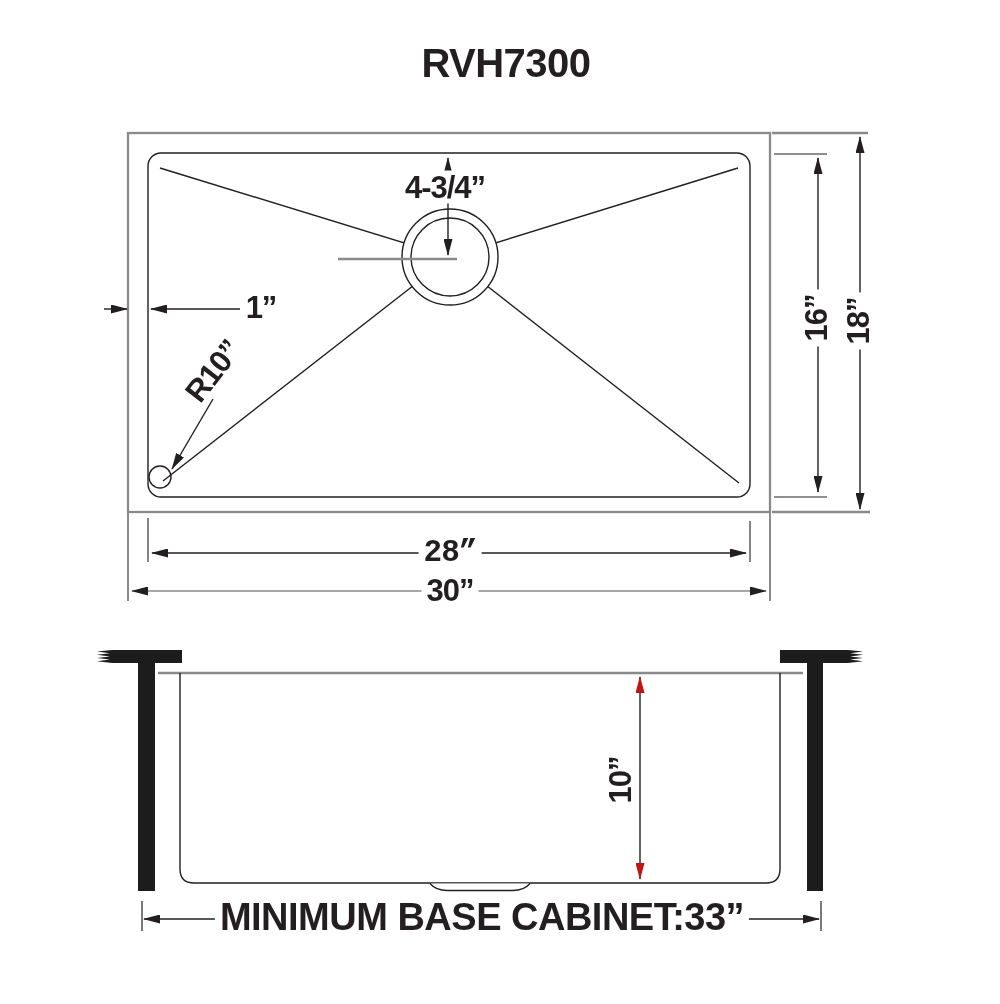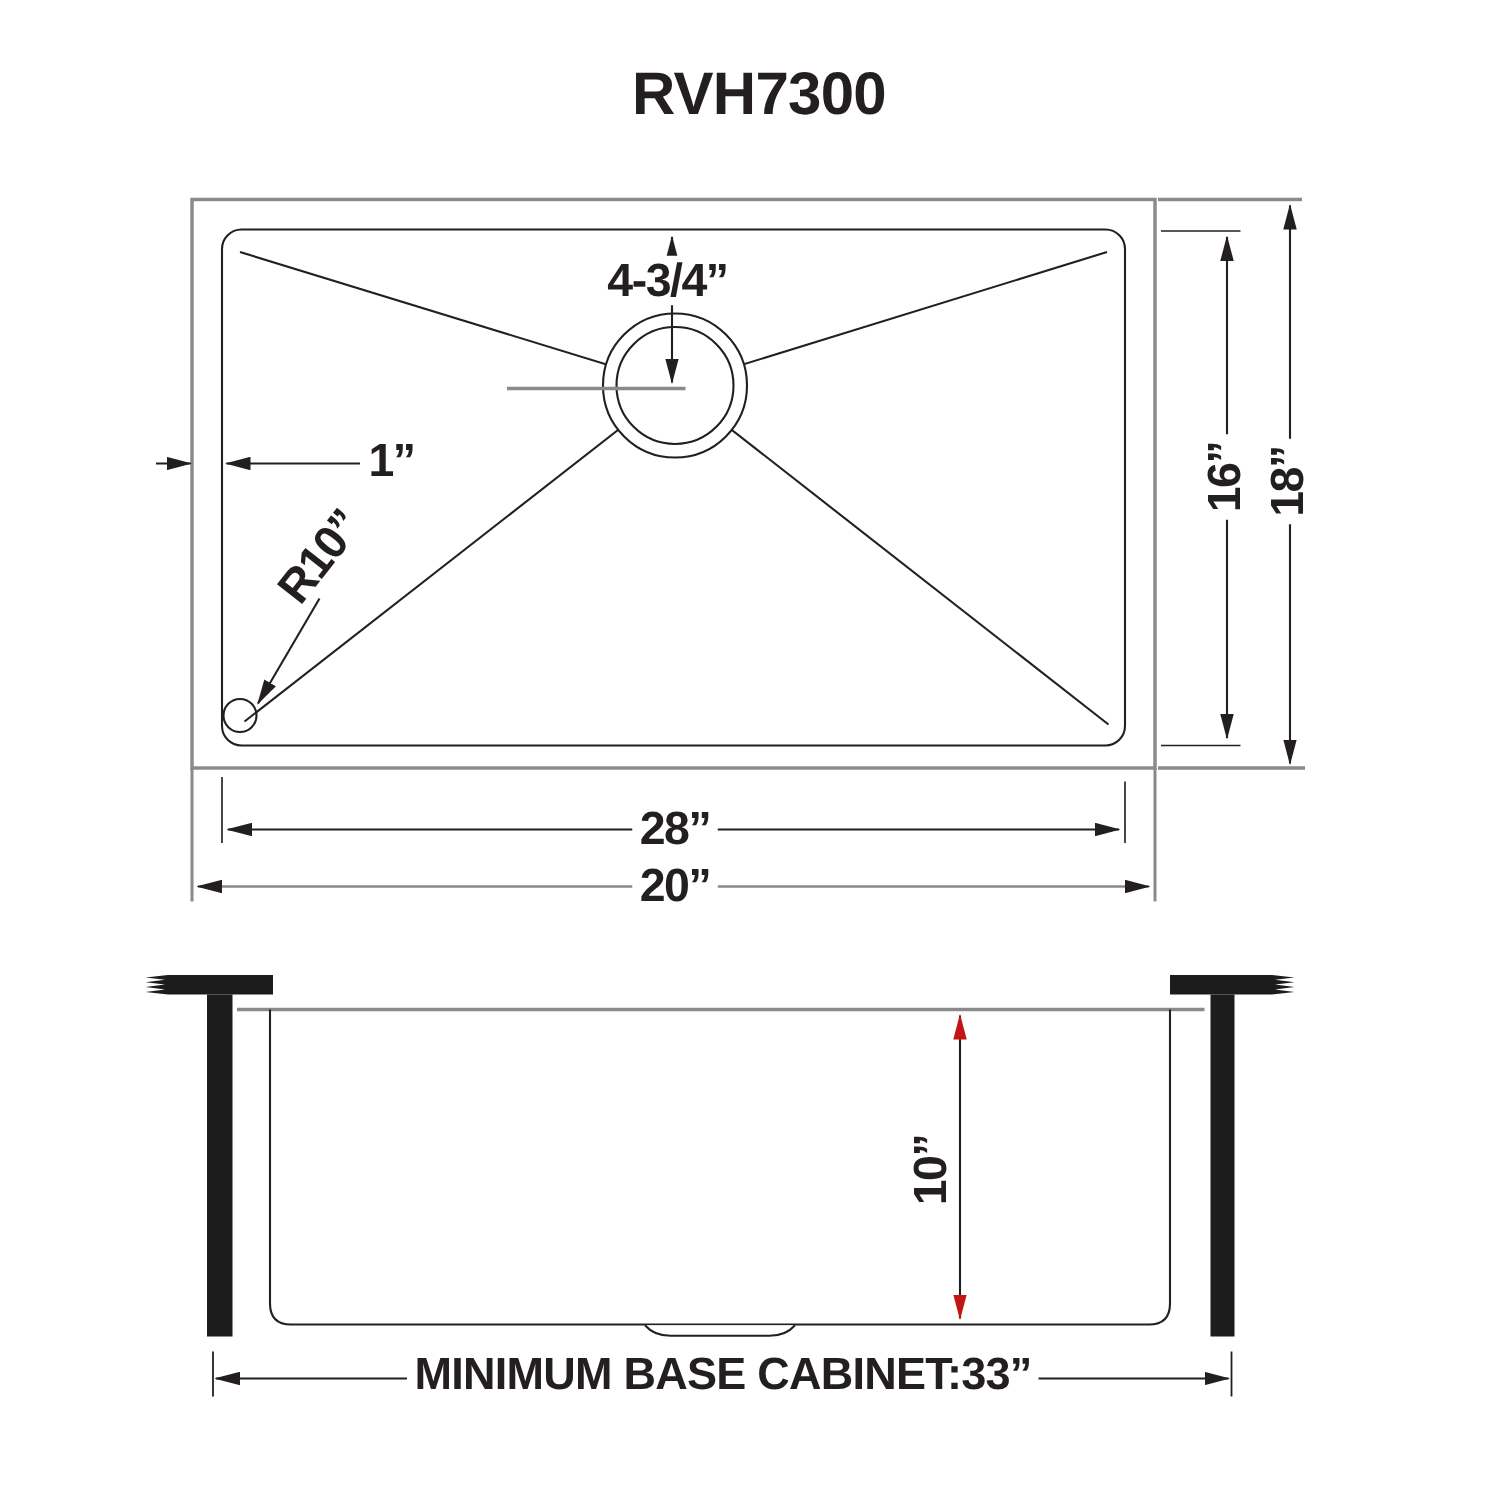--- a/index.html
+++ b/index.html
@@ -18,21 +18,21 @@
     color:#231f20;
     font-size:31px;
     letter-spacing:-1px;
     white-space:nowrap;
     line-height:1;
   }
   .lbl.bg{background:#ffffff;padding:1px 5px;}
   .lbl.rot90{transform:translate(-50%,-50%) rotate(-90deg);}
   .lbl.rot52{transform:translate(-50%,-50%) rotate(-52deg);}
   .lbl.title{font-size:40px;letter-spacing:-0.5px;}
-  .lbl.cab{font-size:30px;letter-spacing:-0.5px;}
+  .lbl.cab{font-size:38px;letter-spacing:-0.5px;}
 </style>
 </head>
 <body>
 
 <div class="canvas">
 
   <svg width="1000" height="1004" viewBox="0 0 1000 1004">
     <defs>
       <marker id="arw" markerUnits="userSpaceOnUse" markerWidth="17" markerHeight="9" refX="16" refY="4.5" orient="auto-start-reverse">
         <path d="M0 0 L17 4.5 L0 9 Z" fill="#231f20"></path>
@@ -101,21 +101,21 @@
   <div class="lbl bg" style="left:445px;top:187px;">4-3/4”</div>
 
   <div class="lbl" style="left:261px;top:307px;">1”</div>
 
   <div class="lbl rot52" style="left:213px;top:371px;">R10”</div>
 
   <div class="lbl bg rot90" style="left:816px;top:318px;">16”</div>
 
   <div class="lbl bg rot90" style="left:858px;top:321px;">18”</div>
 
-  <div class="lbl bg" style="left:450px;top:552px;">28”</div>
+  <div class="lbl bg" style="left:450px;top:552px;font-family:Liberation Mono, monospace;">28”</div>
 
-  <div class="lbl bg" style="left:450px;top:590px;">20”</div>
+  <div class="lbl bg" style="left:450px;top:590px;">30”</div>
 
   <div class="lbl rot90" style="left:620px;top:780px;">10”</div>
 
   <div class="lbl bg cab" style="left:482px;top:917px;">MINIMUM BASE CABINET:33”</div>
 
 </div>
 
 </body></html>

